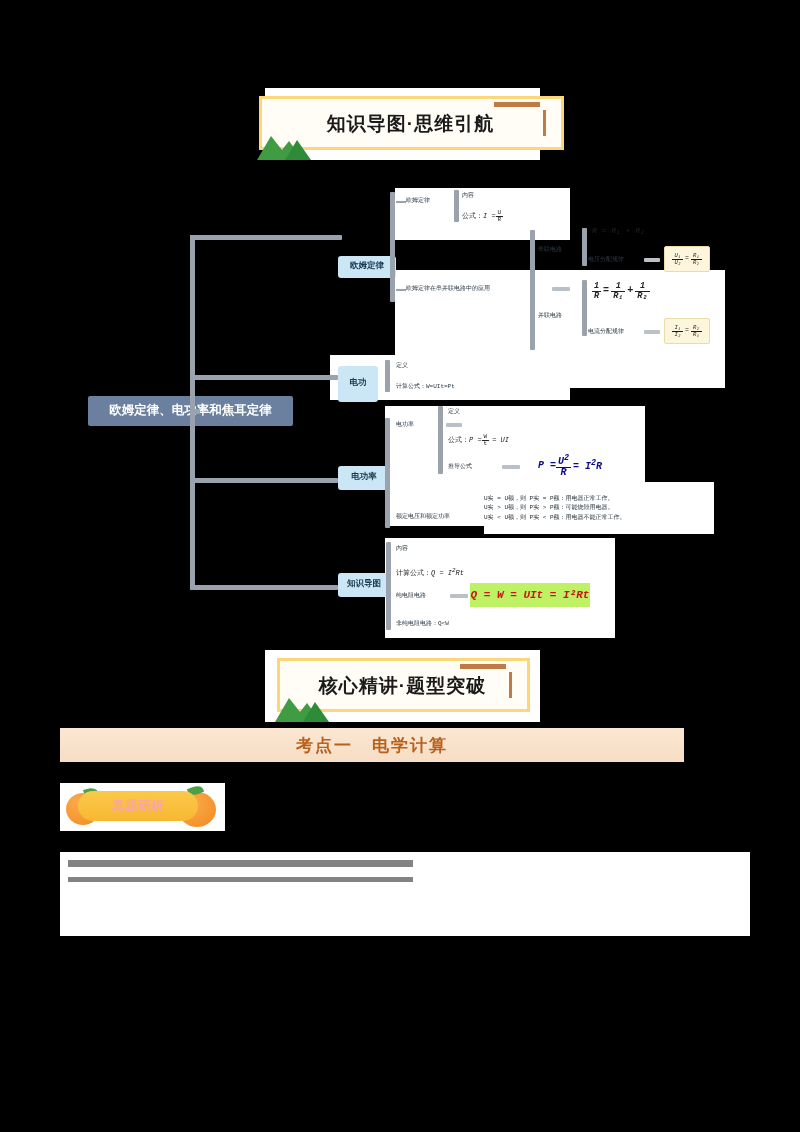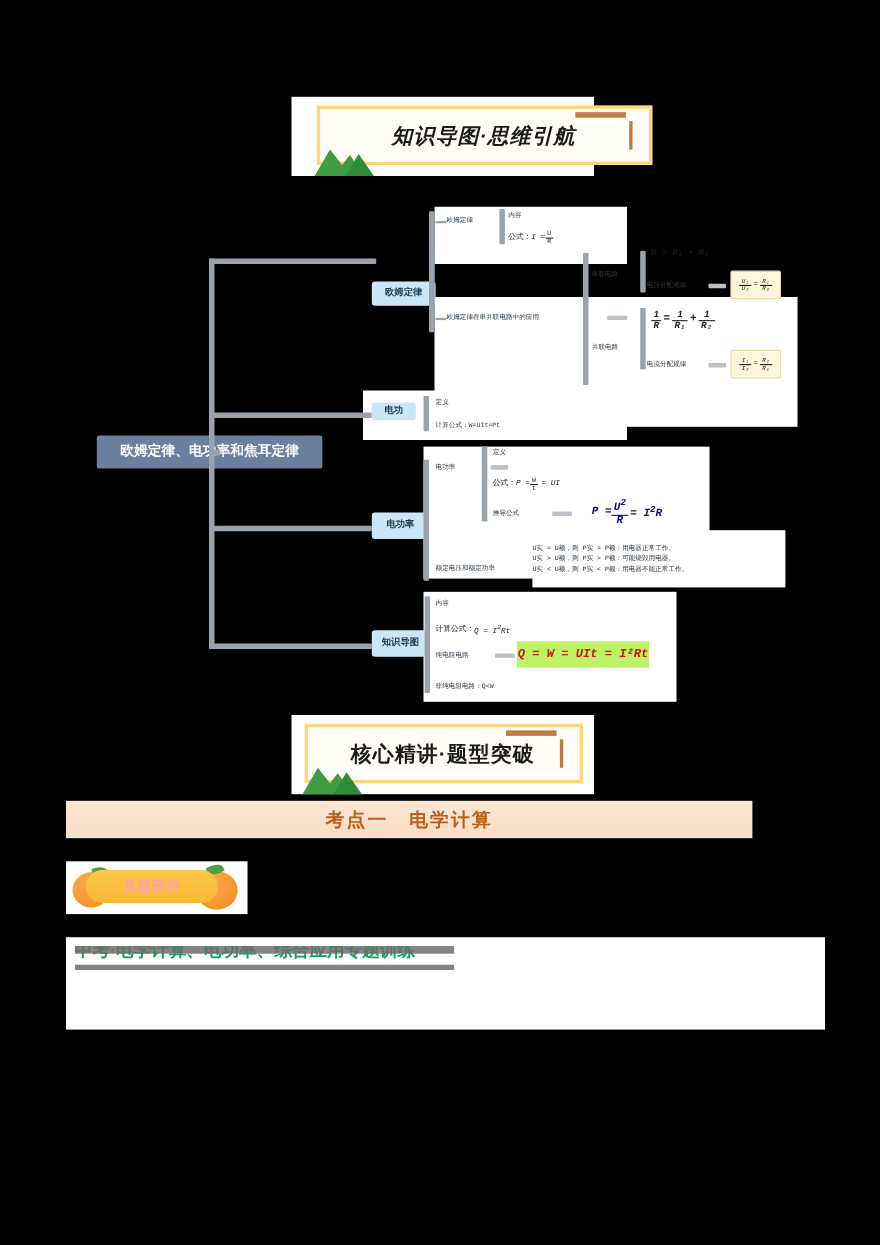--- a/index.html
+++ b/index.html
@@ -67,21 +67,21 @@
   .smudge{position:absolute;background:#141414;opacity:.85;border-radius:2px;}
 
   .frac{display:inline-block;text-align:center;vertical-align:middle;font-size:.85em;line-height:1;}
   .frac .num{display:block;border-bottom:1px solid currentColor;padding:0 2px;}
   .frac .den{display:block;padding:0 2px;}
 </style>
 </head>
 <body>
 
 <div class="sheet" style="left:265px;top:88px;width:275px;height:72px;"></div>
-<div class="banner" style="left:276px;top:88px;width:327px;height:72px;background:transparent;font-style:italic;">
+<div class="banner" style="left:247px;top:88px;width:327px;height:72px;background:transparent;">
   <div class="frame"></div>
   <div class="dash"></div>
   <div class="vbar"></div>
   <div class="title">知识导图·思维引航</div>
   <svg class="mountain" viewBox="0 0 60 34">
     <path d="M2 32 L16 8 L27 22 L34 13 L48 32 Z" fill="#3f9c42"></path>
     <path d="M30 32 L42 12 L56 32 Z" fill="#2e8b38"></path>
   </svg>
 </div>
 
@@ -168,21 +168,21 @@
         <span class="den">I₂</span>
       </span>
     <span style="margin:0 2px;">=</span>
     <span class="frac">
         <span class="num">R₂</span>
         <span class="den">R₁</span>
       </span>
   </div>
 
   <div class="spine h" style="left:190px;top:205px;width:148px;"></div>
-  <div class="node l1" style="left:338px;top:196px;width:40px;height:16px;text-align:right;">电功</div>
+  <div class="node l1" style="left:338px;top:196px;width:40px;height:36px;text-align:right;">电功</div>
   <div class="spine v" style="left:385px;top:190px;height:32px;"></div>
   <div class="node l2" style="left:396px;top:190px;width:40px;height:12px;">定义</div>
   <div class="node l2" style="left:396px;top:211px;width:110px;height:12px;">计算公式：W=UIt=Pt</div>
 
   <div class="spine h" style="left:190px;top:308px;width:148px;"></div>
   <div class="node l1" style="left:338px;top:296px;width:52px;height:24px;">电功率</div>
   <div class="spine v" style="left:385px;top:248px;height:110px;"></div>
 
   <div class="node l2" style="left:396px;top:249px;width:48px;height:13px;">电功率</div>
   <div class="arrowbar" style="left:446px;top:253px;width:16px;"></div>
@@ -252,20 +252,19 @@
   <div class="orange" style="left:6px;top:10px;width:34px;height:32px;"></div>
   <div class="leaf" style="left:24px;top:5px;width:14px;height:9px;transform:rotate(-15deg);"></div>
   <div class="orange" style="left:118px;top:9px;width:38px;height:35px;"></div>
   <div class="leaf" style="left:128px;top:3px;width:15px;height:9px;transform:rotate(-25deg);"></div>
   <div class="zt-pill"></div>
   <div class="zt-label">真题研析</div>
 </div>
 
 <div class="sheet" style="left:60px;top:852px;width:690px;height:42px;"></div>
 <div id="greenline" style="left:68px;top:860px;width:345px;height:22px;">
-  <div class="gtext">中考·电学计算、电功率、综合应用专题训练</div>
   <div class="mask-top"></div>
   <div class="mask-bot"></div>
 </div>
 
 <div class="smudge" style="left:535px;top:912px;width:28px;height:16px;"></div>
 
 <div class="sheet" style="left:60px;top:890px;width:690px;height:46px;"></div>
 
 </body></html>

